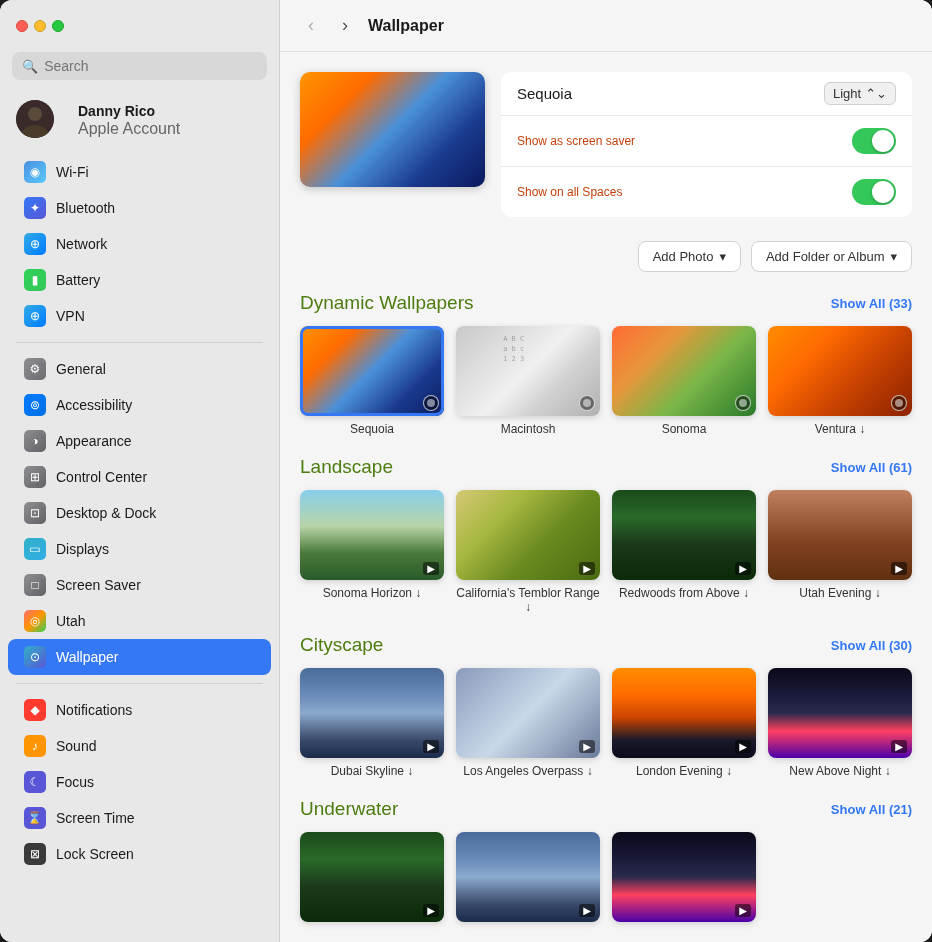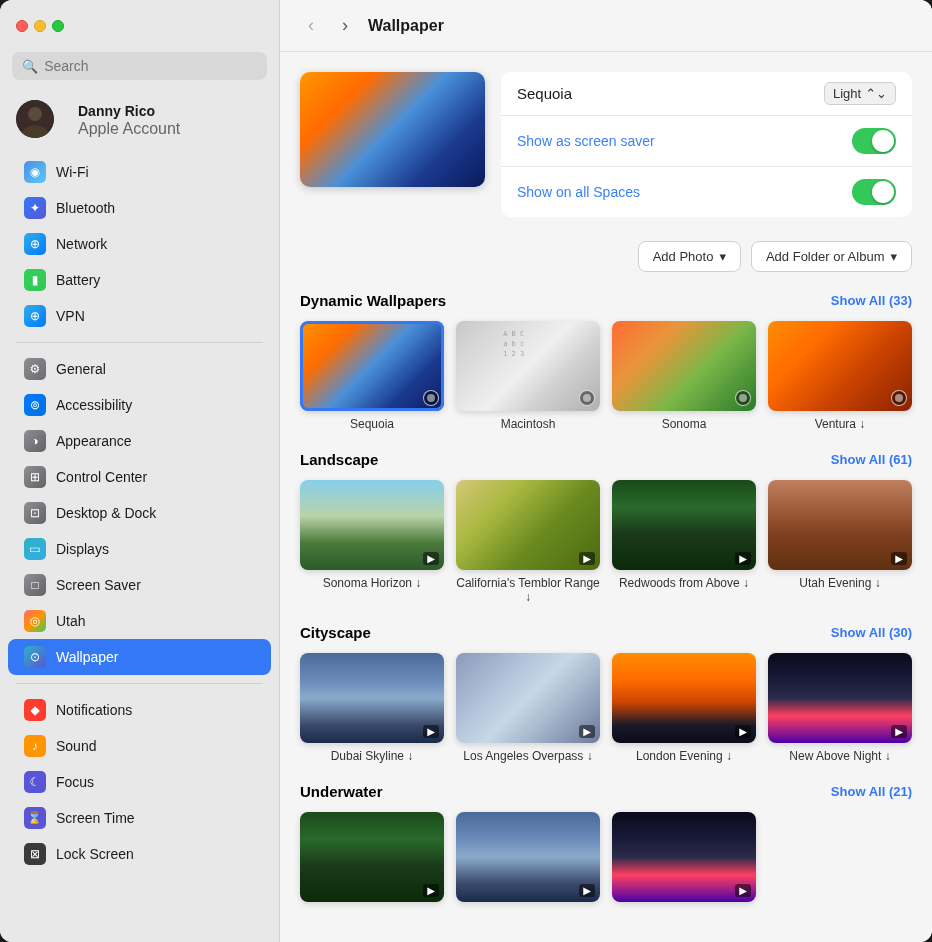--- a/index.html
+++ b/index.html
@@ -207,22 +207,22 @@
     }
     .control-row:first-child {
       border-radius: 10px 10px 0 0;
     }
     .control-row:last-child {
       border-radius: 0 0 10px 10px;
       border-bottom: none;
       gap: 16px;
     }
     .control-label {
-      font-size: 14px;
-      color: #3b82f6;
+      font-size: 12px;
+      color: #c2410c;
     }
     .wallpaper-name-row {
       display: flex;
       align-items: center;
       justify-content: space-between;
       padding: 10px 16px;
       background: white;
       border-bottom: 1px solid #e8e8e8;
     }
     .wallpaper-name {
@@ -286,23 +286,23 @@
 
     
     .section-header {
       display: flex;
       align-items: center;
       justify-content: space-between;
       margin-bottom: 12px;
       margin-top: 20px;
     }
     .section-title {
-      font-size: 15px;
-      font-weight: 700;
-      color: #000000;
+      font-size: 19px;
+      font-weight: 400;
+      color: #4d7c0f;
     }
     .show-all-link {
       font-size: 13px;
       color: #3478f6;
       cursor: pointer;
       text-decoration: none;
       font-weight: bold;
     }
 
     .wallpaper-grid {

